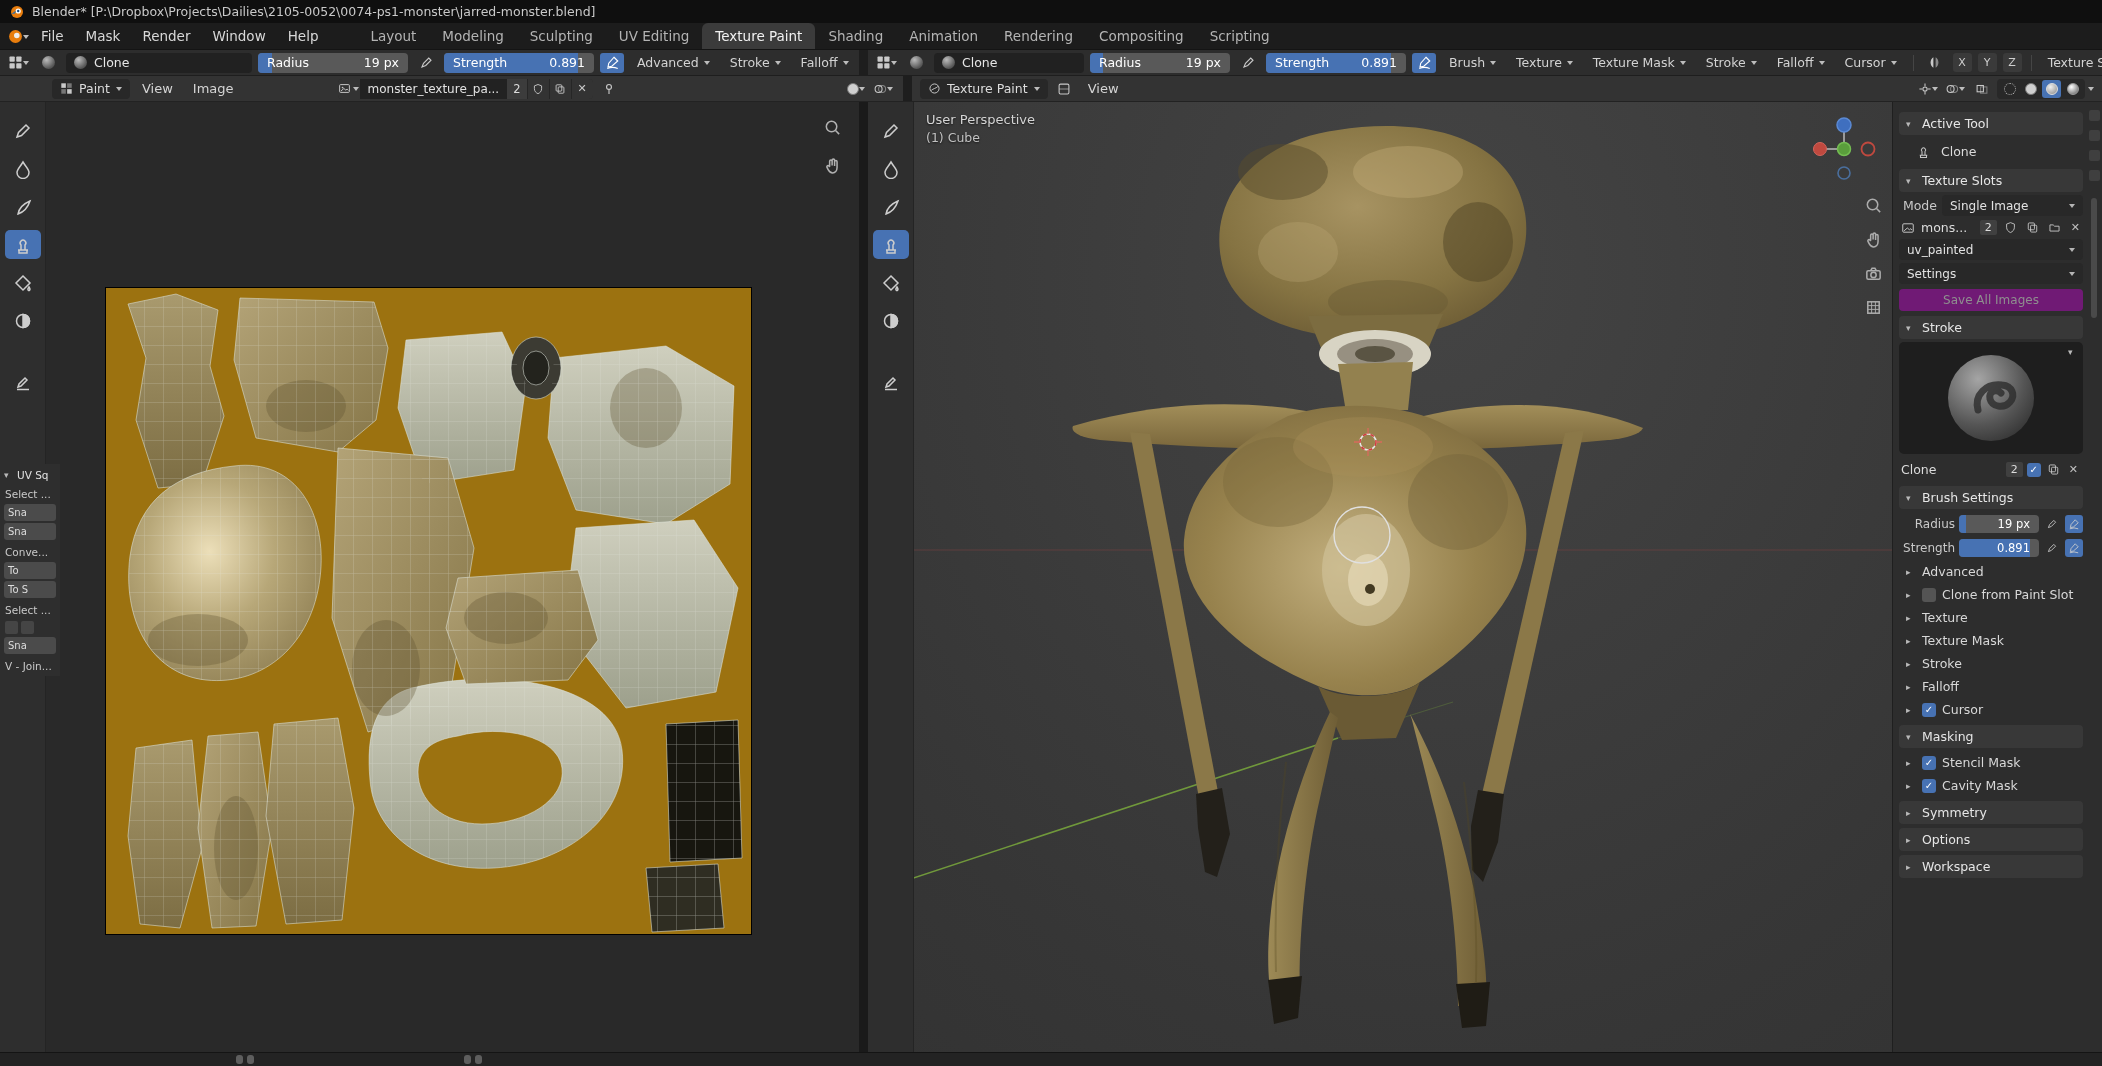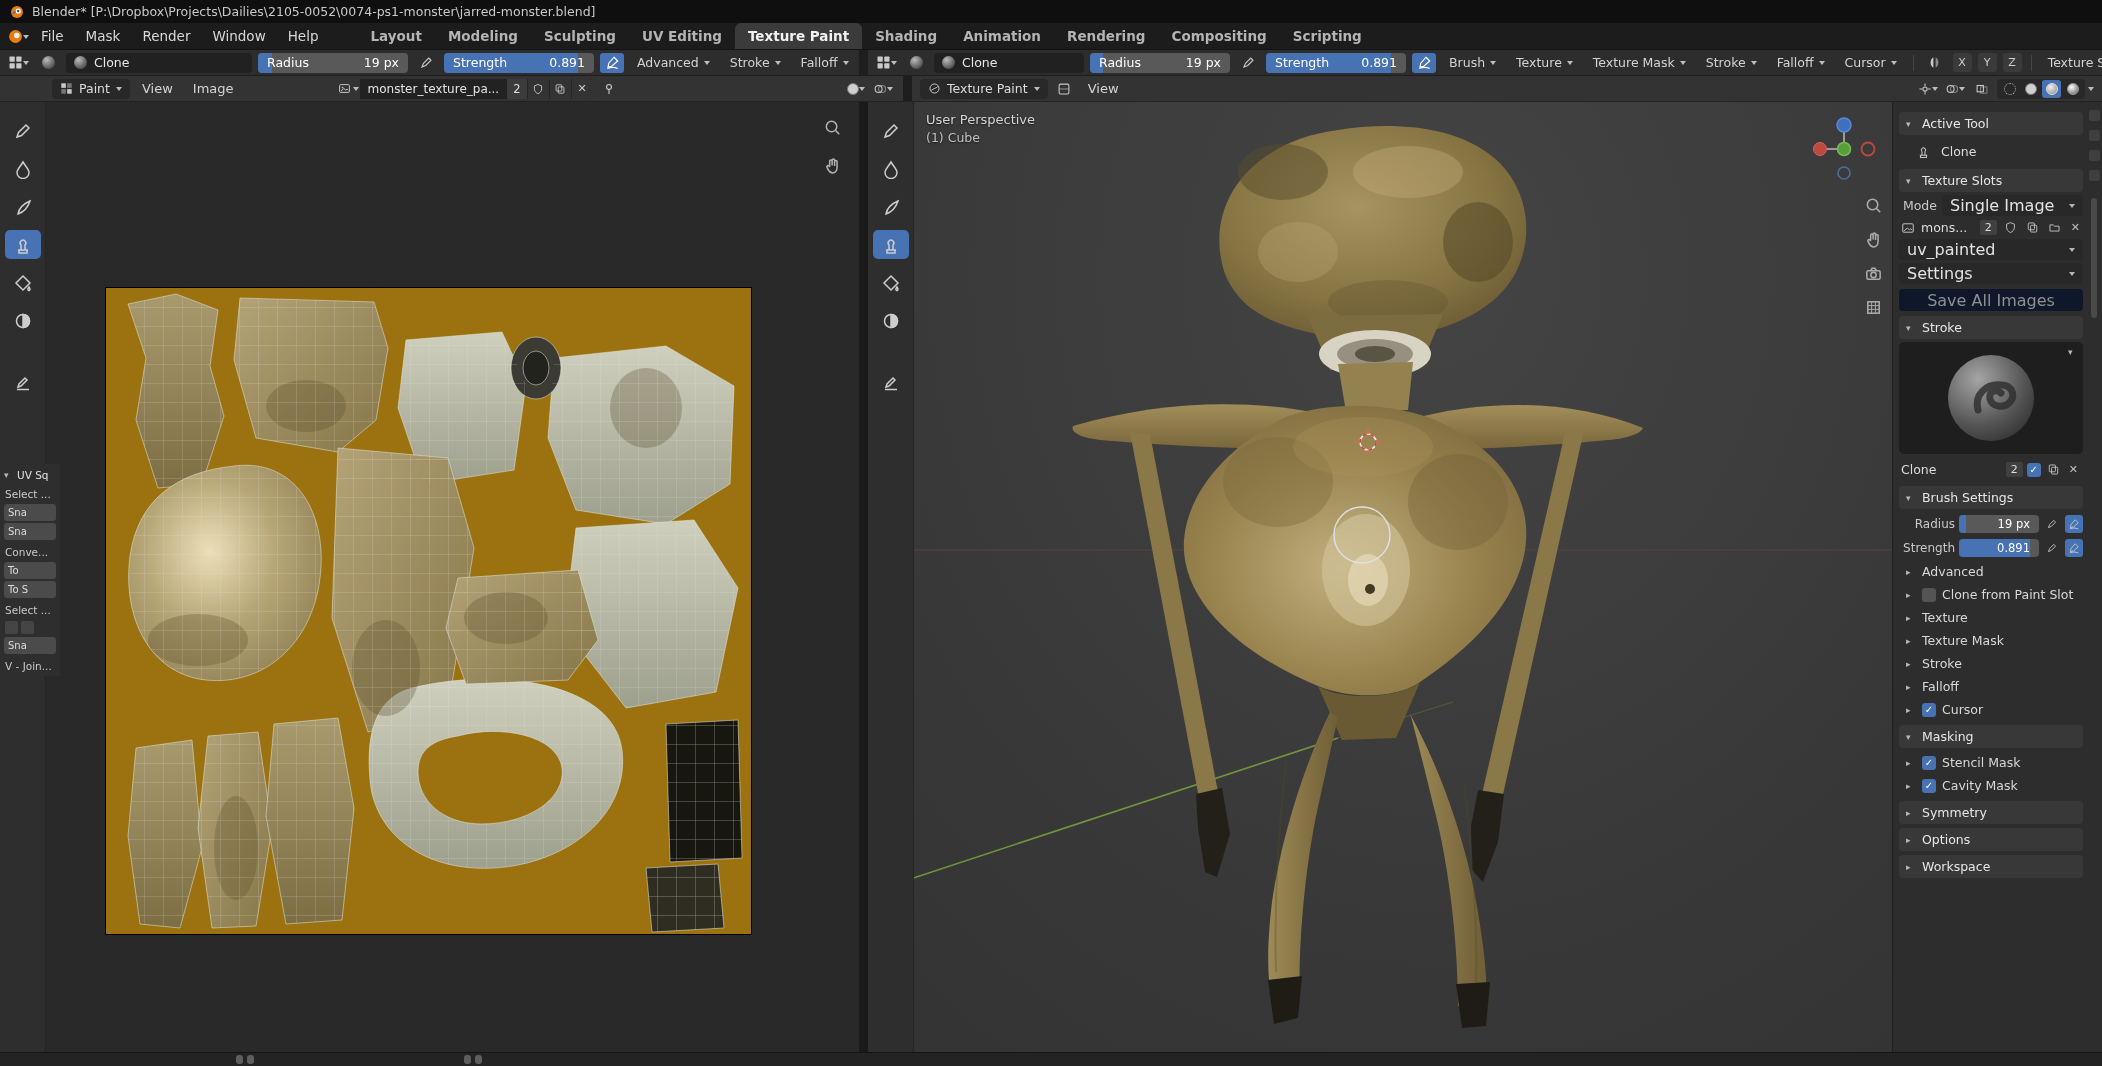--- a/index.html
+++ b/index.html
@@ -14,21 +14,21 @@
   
   .titlebar { position:absolute; left:0; top:0; right:0; height:23px; background:#0f0f0f;
     display:flex; align-items:center; gap:8px; padding:0 10px; font-size:12.5px; color:#c9c9c9; }
 
   
   .menubar { position:absolute; left:0; top:23px; right:0; height:27px; background:#1c1c1c;
     border-bottom:1px solid #141414; display:flex; align-items:center; padding:0 6px; }
   .menu-item { padding:3px 11px; border-radius:4px; color:#d8d8d8; font-size:13.5px; white-space:nowrap; }
   .ws-tabs { display:flex; align-items:stretch; margin-left:28px; height:100%; }
   .ws-tab { display:flex; align-items:center; padding:0 13px; color:#b4b4b4; font-size:13.5px;
-    border-radius:6px 6px 0 0; white-space:nowrap;font-weight:bold; }
+    border-radius:6px 6px 0 0; white-space:nowrap; }
   .ws-tab.active { background:#3b3b3b; color:#f2f2f2; }
 
   
   .tsrow { position:absolute; left:0; top:50px; right:0; height:26px; background:#2d2d2d;
     border-bottom:1px solid #1e1e1e; display:flex; }
   .ts-left { width:859px; flex:none; display:flex; align-items:center; gap:6px; padding:0 6px; overflow:hidden; }
   .ts-right { flex:1; display:flex; align-items:center; gap:6px; padding:0 6px; overflow:hidden; }
   .seam { width:9px; flex:none; background:#1e1e1e; }
   .ts-left > *, .ts-right > * { flex:none; }
 
@@ -120,31 +120,31 @@
   .strip-thumb { width:6px; height:120px; background:#4a4a4a; border-radius:3px; margin-top:8px; }
 
   .panel-hdr { display:flex; align-items:center; gap:6px; background:#383838; border-radius:4px;
     height:23px; padding:0 7px; color:#e6e6e6; margin:4px 0 3px 0; white-space:nowrap; overflow:hidden; }
   .tri { font-size:9px; color:#b9b9b9; width:10px; flex:none; }
   .subrow { display:flex; align-items:center; gap:6px; height:23px; padding:0 7px;
     color:#d8d8d8; white-space:nowrap; overflow:hidden; }
   .sb-tool { display:flex; align-items:center; gap:9px; height:27px; padding-left:16px; }
   .lbl { color:#c9c9c9; }
   .dd { height:21px; background:#282828; border-radius:4px; display:flex; align-items:center;
-    padding:0 8px; font-size:16px; color:#e2e2e2; white-space:nowrap; overflow:hidden; }
+    padding:0 8px; font-size:12px; color:#e2e2e2; white-space:nowrap; overflow:hidden; }
   .dd::after { content:""; width:0; height:0; border:3.5px solid transparent; border-top:4.5px solid #b5b5b5;
     margin-left:auto; transform:translateY(2px); }
   .dd span { overflow:hidden; text-overflow:ellipsis; }
   .row { display:flex; align-items:center; gap:5px; margin:3px 0; }
   .badge { background:#404040; border-radius:2px; padding:1px 5px; font-size:11px; color:#ddd; flex:none; }
   .chk { width:14px; height:14px; border-radius:3px; background:#545454; display:flex; flex:none;
     align-items:center; justify-content:center; font-size:10px; color:#fff; }
   .chk.on { background:#4772b3; }
-  .btn-dim { height:22px; background:#0f172a; border-radius:4px; display:flex; align-items:center;
-    justify-content:center; color:#8f8f8f; margin:5px 0; font-size:16px; }
+  .btn-dim { height:22px; background:#701a75; border-radius:4px; display:flex; align-items:center;
+    justify-content:center; color:#8f8f8f; margin:5px 0; font-size:12px; }
   .bpv { height:112px; background:#1e1e1e; border-radius:5px; margin:3px 0; position:relative;
     display:flex; align-items:center; justify-content:center; }
   .bpv-sphere { width:86px; height:86px; border-radius:50%;
     background:radial-gradient(circle at 35% 28%, #a5a5a5, #555 55%, #262626 95%); position:relative; }
   .bpv .tri { position:absolute; right:5px; top:5px; }
   .bname { display:flex; align-items:center; gap:4px; height:25px; padding:0 2px; }
   .mini-ic { width:17px; height:17px; display:flex; align-items:center; justify-content:center;
     color:#c6c6c6; flex:none; font-size:11px; }
   .mini-ic svg { stroke:#c6c6c6; fill:none; stroke-width:1.4; }
   .sld-row { display:flex; align-items:center; gap:4px; height:24px; }

